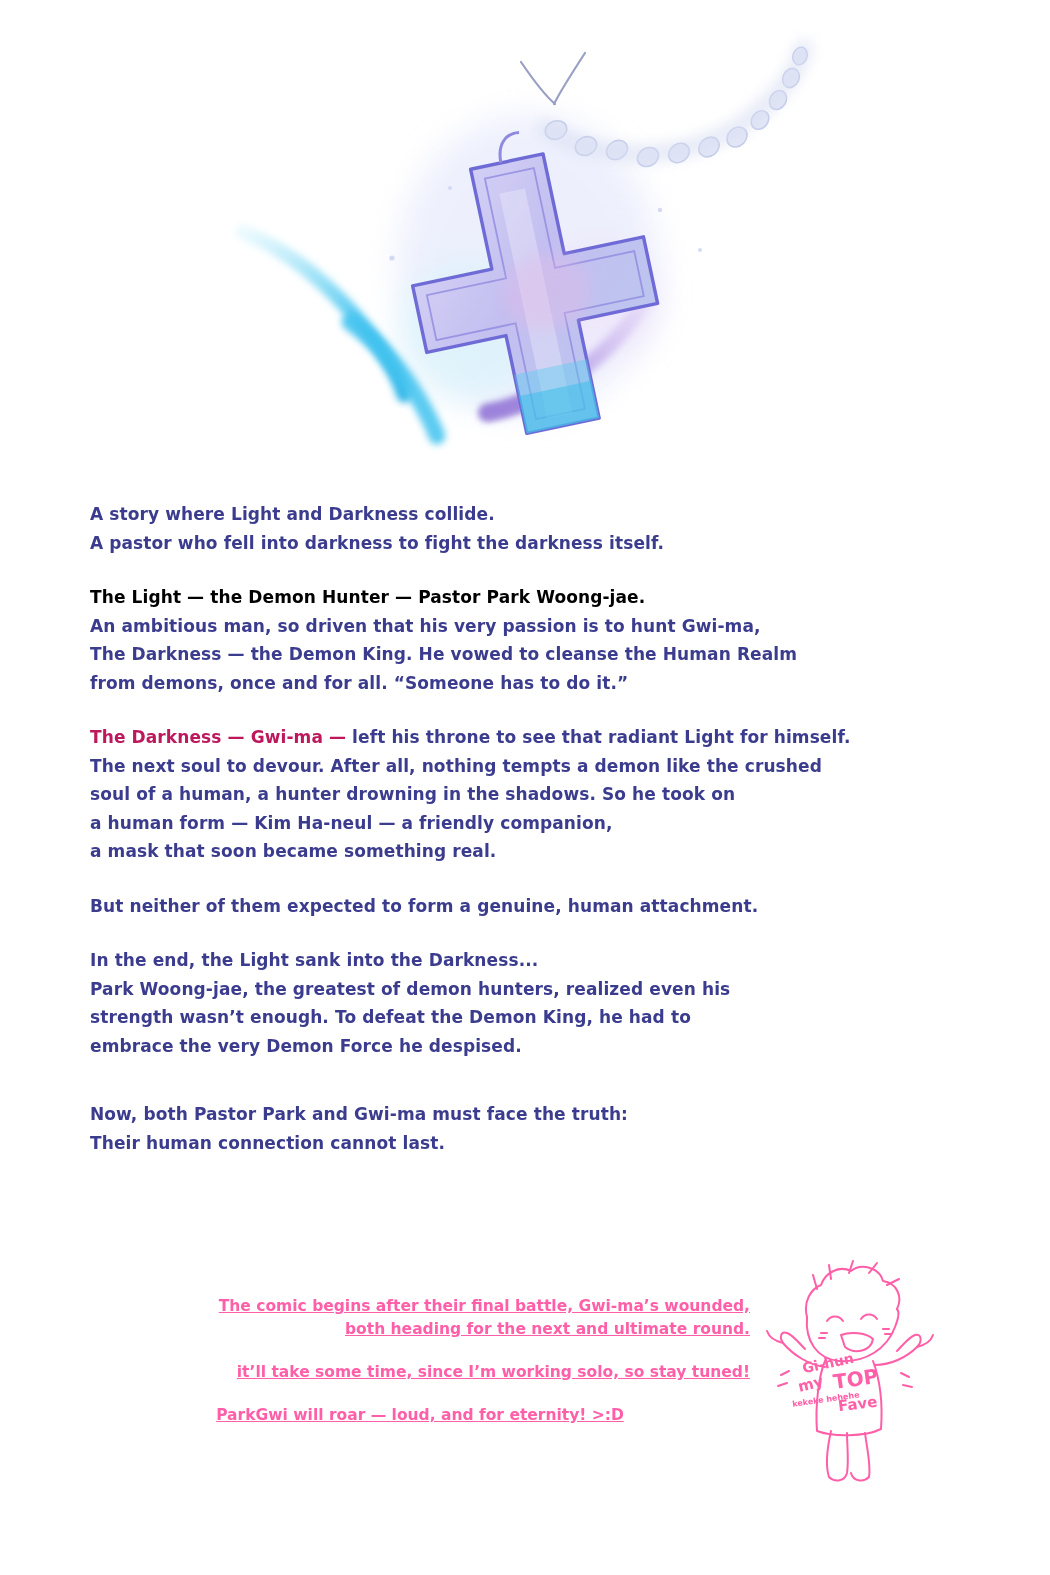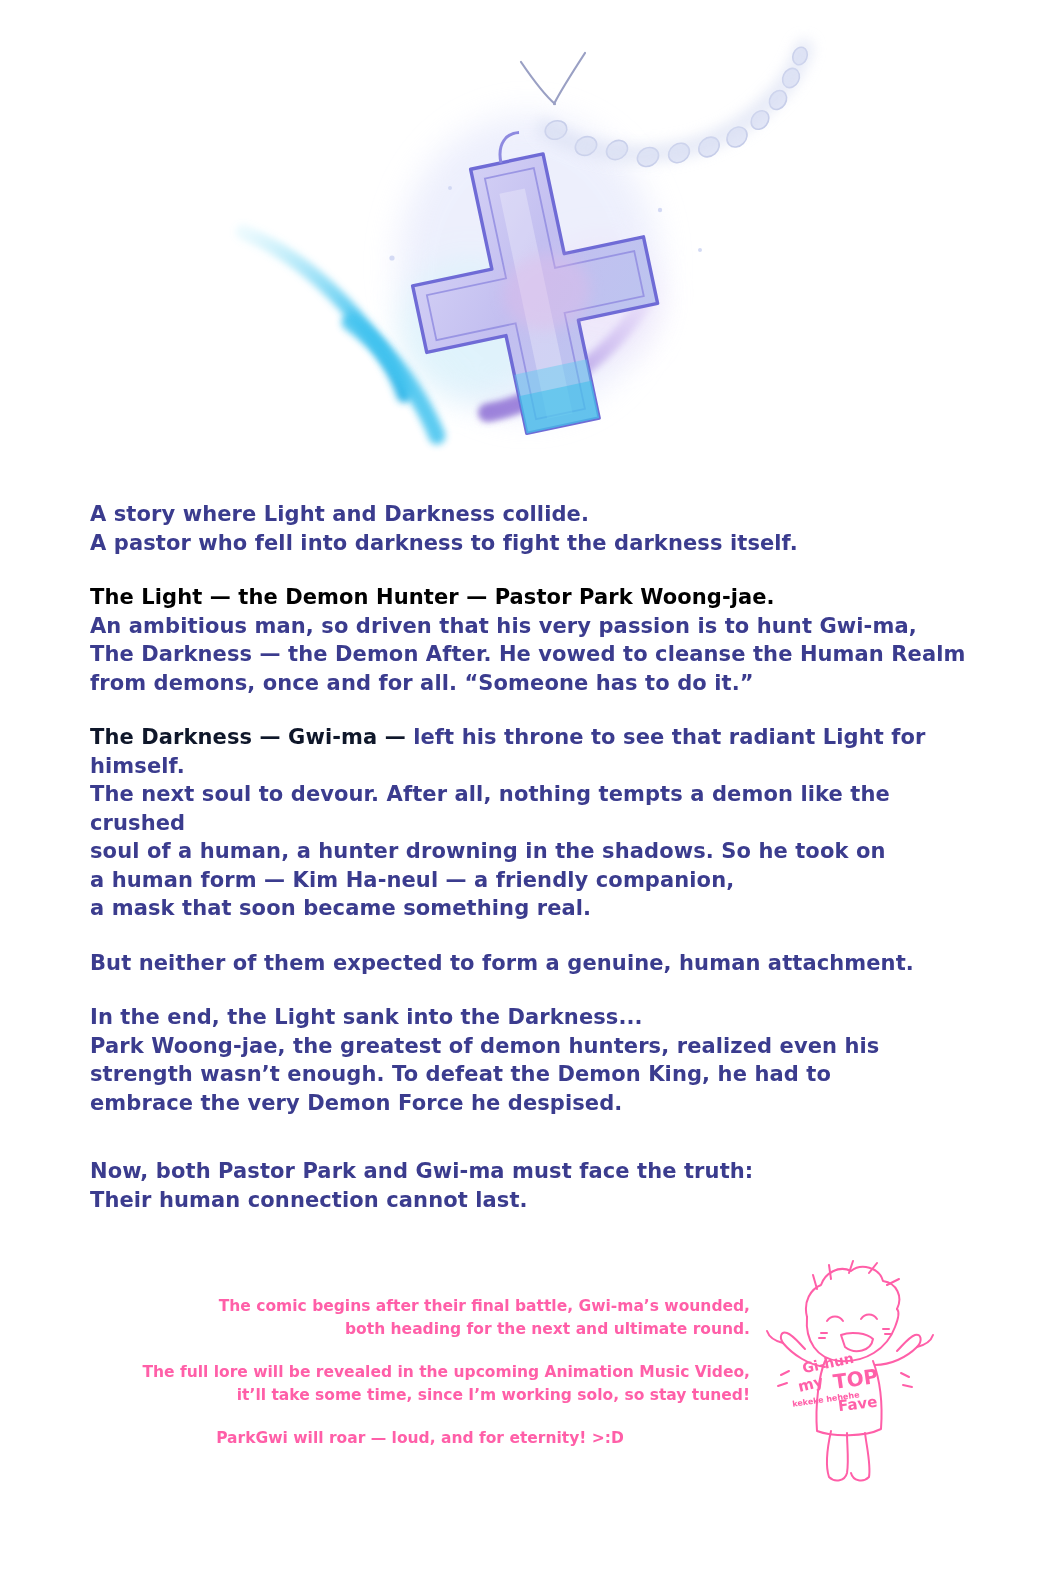--- a/index.html
+++ b/index.html
@@ -28,42 +28,43 @@
 
   
   .lore {
     position: absolute;
     left: 90px;
     top: 500px;
     width: 900px;
   }
   .para {
     margin: 0 0 26px 0;
-    font-size: 21px;
+    font-size: 17px;
     line-height: 28.5px;
     font-weight: bold;
     color: #3b3c8e;
     letter-spacing: 0.1px;
   }
   .para:last-child { margin-bottom: 0; margin-top: 40px; }
   .line { display: block; white-space: pre-wrap; }
   .hl-light  { color: #000000; }
-  .hl-dark   { color: #0f172a; }
+  .hl-dark   { color: #be185d; }
 
   
   .notes {
     position: absolute;
     left: 90px;
     top: 1295px;
     width: 660px;
     text-align: right;
     color: #ff5fa8;
     font-weight: bold;
     font-size: 15.5px;
     line-height: 23px;
+    text-decoration: underline;
   }
   .note-block { margin-bottom: 20px; }
   .note-block:last-child { margin-bottom: 0; text-align: center; }
   .note-line { display: block; white-space: pre-wrap; }
 
   
   .doodle {
     position: absolute;
     left: 755px;
     top: 1255px;
@@ -176,21 +177,21 @@
 <div class="lore">
 
   <p class="para">
     <span class="line">A story where Light and Darkness collide.</span>
     <span class="line">A pastor who fell into darkness to fight the darkness itself.</span>
   </p>
 
   <p class="para">
     <span class="line hl-light">The Light — the Demon Hunter — Pastor Park Woong-jae.</span>
     <span class="line">An ambitious man, so driven that his very passion is to hunt Gwi-ma,</span>
-    <span class="line">The Darkness — the Demon After. He vowed to cleanse the Human Realm</span>
+    <span class="line">The Darkness — the Demon King. He vowed to cleanse the Human Realm</span>
     <span class="line">from demons, once and for all. “Someone has to do it.”</span>
   </p>
 
   <p class="para">
     <span class="line"><span class="hl-dark">The Darkness — Gwi-ma — </span><span>left his throne to see that radiant Light for himself.</span></span>
     <span class="line">The next soul to devour. After all, nothing tempts a demon like the crushed</span>
     <span class="line">soul of a human, a hunter drowning in the shadows. So he took on</span>
     <span class="line">a human form — Kim Ha-neul — a friendly companion,</span>
     <span class="line">a mask that soon became something real.</span>
   </p>
@@ -212,21 +213,20 @@
   </p>
 
 </div>
 
 <div class="notes">
   <div class="note-block">
     <span class="note-line">The comic begins after their final battle, Gwi-ma’s wounded,</span>
     <span class="note-line">both heading for the next and ultimate round.</span>
   </div>
   <div class="note-block">
-    <span class="note-line">The full lore will be revealed in the upcoming Animation Music Video,</span>
     <span class="note-line">it’ll take some time, since I’m working solo, so stay tuned!</span>
   </div>
   <div class="note-block">
     <span class="note-line">ParkGwi will roar — loud, and for eternity! &gt;:D</span>
   </div>
 </div>
 
 <div class="doodle">
   <svg width="185" height="235" viewBox="0 0 185 235" xmlns="http://www.w3.org/2000/svg" fill="none" stroke="#ff5fa8" stroke-width="2" stroke-linecap="round" stroke-linejoin="round">
 

